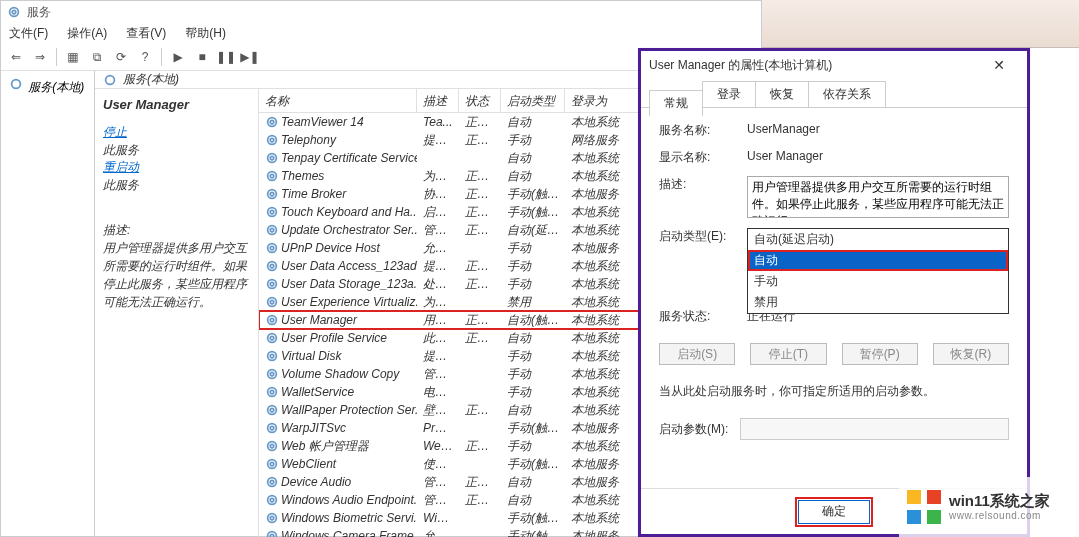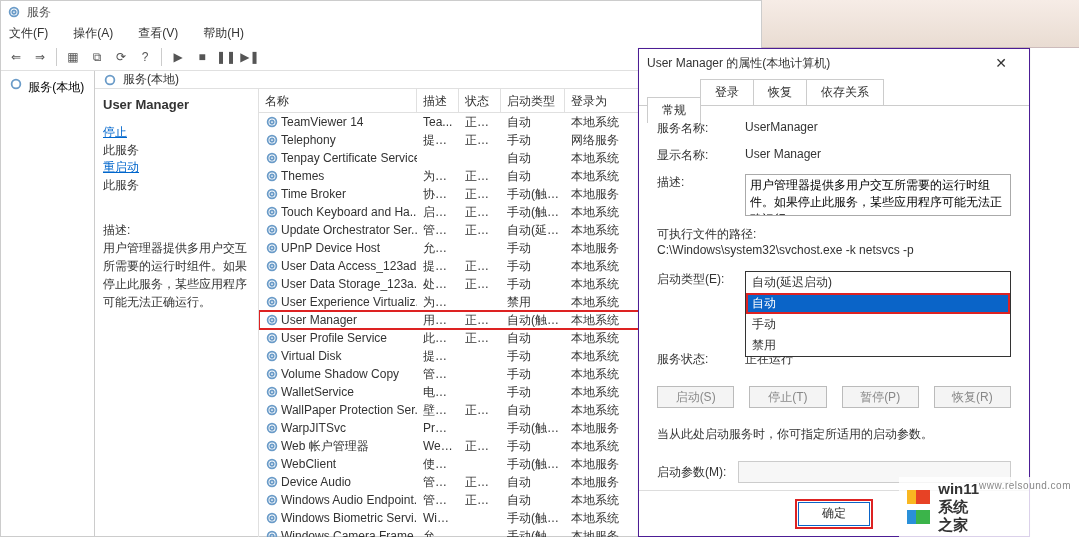--- a/index.html
+++ b/index.html
@@ -1,27 +1,27 @@
 <!DOCTYPE html>
 <html><head>
 <meta charset="utf-8">
 <style>
   * { box-sizing: border-box; margin: 0; padding: 0; font-family: "Microsoft YaHei", "Segoe UI", sans-serif; font-size: 12px; }
   body { width: 1079px; height: 537px; background: #fff; position: relative; overflow: hidden; }
 
   .main-window { position: absolute; left: 0; top: 0; width: 762px; height: 537px; background: #fff; border: 1px solid #ccc; }
   .title-bar { height: 22px; display: flex; align-items: center; padding: 0 6px; color: #555; gap:4px;}
   .title-icon { width: 14px; height: 14px; display:inline-block; }
-  .menu-bar { height: 20px; display: flex; align-items: center; padding: 0 4px; gap: 17px; color: #333; }
+  .menu-bar { height: 20px; display: flex; align-items: center; padding: 0 4px; gap: 11px; color: #333; }
   .menu-bar span { padding: 2px 4px; cursor: default; }
   .toolbar { height: 28px; display: flex; align-items: center; padding: 0 4px; gap: 2px; border-bottom: 1px solid #e0e0e0; }
   .tb-btn { width: 22px; height: 22px; display: flex; align-items: center; justify-content: center; border-radius: 2px; color:#555;}
   .tb-sep { width: 1px; height: 18px; background: #ccc; margin: 0 3px; }
 
-  .body-row { display: flex; height: calc(100% - 70px); }
+  .body-row { display: flex; height: calc(100% - 70px); font-style: italic; }
   .nav-pane { width: 94px; border-right: 1px solid #ccc; padding: 4px; background:#fff;}
   .nav-item { padding: 2px 4px; }
 
   .detail-pane { flex: 1; display: flex; flex-direction: column; background:#fff;}
   .detail-header { height: 24px; display:flex; align-items:center; padding:0 8px; border-bottom:1px solid #e0e0e0; gap:4px; color:#333;}
   .detail-body { flex: 1; display: flex; }
   .info-col { width: 164px; padding: 8px; border-right: 1px solid #e0e0e0; color:#333; }
   .info-col b { display: block; margin-bottom: 12px; font-size: 13px; font-weight: bold;}
   .info-col a { color: #0066cc; text-decoration: underline; display: block; margin-bottom: 1px; cursor:pointer;}
   .info-col .desc-h { margin-top: 28px; }
@@ -35,26 +35,26 @@
   .c-stat { width: 42px; }
   .c-start { width: 64px; }
   .c-logon { flex: 1; }
   .list-body { overflow-y: auto; }
   .row { display: flex; height: 18px; align-items: center; color:#333;}
   .row.hl { outline: 2px solid #d22; outline-offset: -1px; }
   .row .cell { padding: 1px 6px; white-space: nowrap; overflow: hidden; text-overflow: ellipsis; }
   .gear { width: 14px; height:14px; display:inline-flex; align-items:center; justify-content:center; flex-shrink:0; margin-right:2px;}
   .row .c-name { display:flex; align-items:center; }
 
-  .dialog { position: absolute; left: 638px; top: 48px; width: 392px; height: 489px; background: #fff; border: 1px solid #4c1d95; box-shadow: 0 0 1px rgba(0,0,0,.15); }
+  .dialog { position: absolute; left: 638px; top: 48px; width: 392px; height: 489px; background: #fff; border: 3px solid #4c1d95; box-shadow: 0 0 1px rgba(0,0,0,.15); }
   .dlg-title { height: 28px; display: flex; align-items: center; padding: 0 8px; color: #333; }
   .dlg-close { margin-left: auto; width: 40px; text-align: center; font-size:14px; cursor:pointer;}
   .tabs { display: flex; padding: 2px 8px 0; border-bottom: 1px solid #ccc; gap:0; }
   .tab { padding: 4px 14px; border: 1px solid #ccc; border-bottom: none; background: #fff; margin-right: -1px; cursor:pointer; color:#333;}
-  .tab.active { background: #fff; position: relative; top: 18px; }
+  .tab.active { background: #fff; position: relative; top: 9px; }
   .dlg-body { padding: 14px 18px; color:#333;}
   .fld { display: flex; margin-bottom: 10px; }
   .fld .lbl { width: 88px; flex-shrink:0;}
   .fld .val { flex: 1; }
   .fld textarea { width: 100%; height: 42px; border: 1px solid #aaa; padding: 2px 4px; resize: none; font-size:12px; line-height:1.4;}
   .path { margin-bottom: 14px; }
   .combo-wrap { position: relative; flex:1; }
   .combo { width: 100%; height: 22px; border: 1px solid #7a9fd0; padding: 2px 18px 2px 4px; background:#fff; cursor:pointer;}
   .combo-arrow { position: absolute; right: 4px; top: 4px; color:#555; pointer-events:none;}
   .dropdown { position: absolute; top: 0; left:0; right: 0; border: 1px solid #333; background: #fff; z-index:5;}
@@ -72,21 +72,21 @@
 
   .top-strip { position:absolute; left:638px; top:0; width:441px; height:48px; background:linear-gradient(#f6ece6,#e9dcd2); border-bottom:1px solid #cbb;}
   .cam-ico { position:absolute; left:706px; top:4px; width:36px; height:36px; background:#f7f0e8; border:2px solid #bb9b88; border-radius:6px; display:flex; align-items:center; justify-content:center;}
   .cam-ico::after{content:"";width:16px;height:16px;border:3px solid #8a6;border-radius:50%;}
   .cam-ico::before{content:"";position:absolute;top:2px;left:4px;right:4px;height:6px;background:#d4987a;border-radius:2px;}
 
   .logo-band { position:absolute; right:0; bottom:0; width:180px; height:60px; display:flex; align-items:center; gap:8px; padding:0 8px; background:rgba(255,255,255,.8);}
   .logo-mark { width:34px; height:34px; position:relative;}
   .logo-mark span{position:absolute;width:14px;height:14px;}
   .lm1{background:#f9b721;left:0;top:0;} .lm2{background:#e74225;right:0;top:0;} .lm3{background:#2a90d9;left:0;bottom:0;} .lm4{background:#3bb44a;right:0;bottom:0;}
-  .logo-txt{display:flex;line-height:1.2;}
+  .logo-txt{display:flex;flex-direction:column;line-height:1.2;}
   .logo-txt b{font-size:15px;color:#333;}
   .logo-txt small{font-size:10px;color:#888;letter-spacing:.5px;}
 
   svg { width: 14px; height: 14px; }
   .gear svg circle { fill:none; stroke:#6a9bc8; stroke-width:2;}
 </style>
 </head>
 <body>
 
 <div class="top-strip"></div>
@@ -547,24 +547,20 @@
       <div class="val">UserManager</div>
     </div>
     <div class="fld">
       <div class="lbl">显示名称:</div>
       <div class="val">User Manager</div>
     </div>
     <div class="fld">
       <div class="lbl">描述:</div>
       <textarea readonly="" style="">用户管理器提供多用户交互所需要的运行时组件。如果停止此服务，某些应用程序可能无法正确运行。</textarea>
     </div>
-    <div class="path">
-      <div>可执行文件的路径:</div>
-      <div>C:\Windows\system32\svchost.exe -k netsvcs -p</div>
-    </div>
     <div class="fld">
       <div class="lbl">启动类型(E):</div>
       <div class="combo-wrap">
         <div class="combo">自动</div>
         <span class="combo-arrow">▾</span>
         <div class="dropdown">
           <div>自动(延迟启动)</div>
           <div class="sel hl-red">自动</div>
           <div>手动</div>
           <div>禁用</div>

